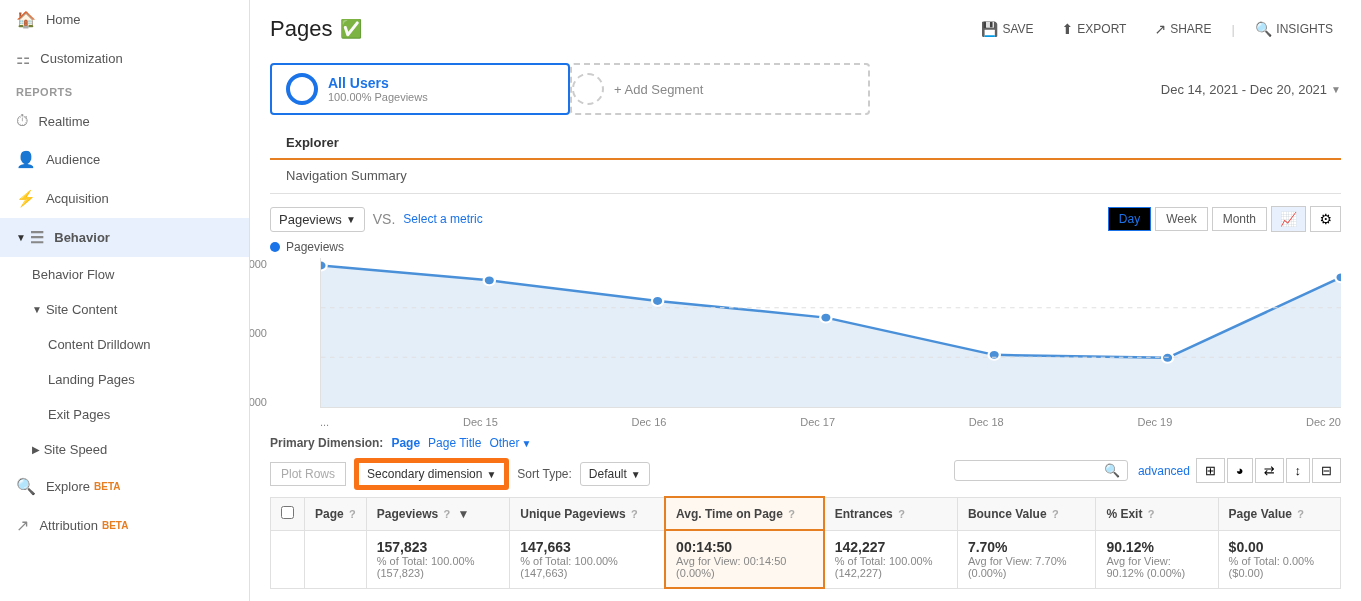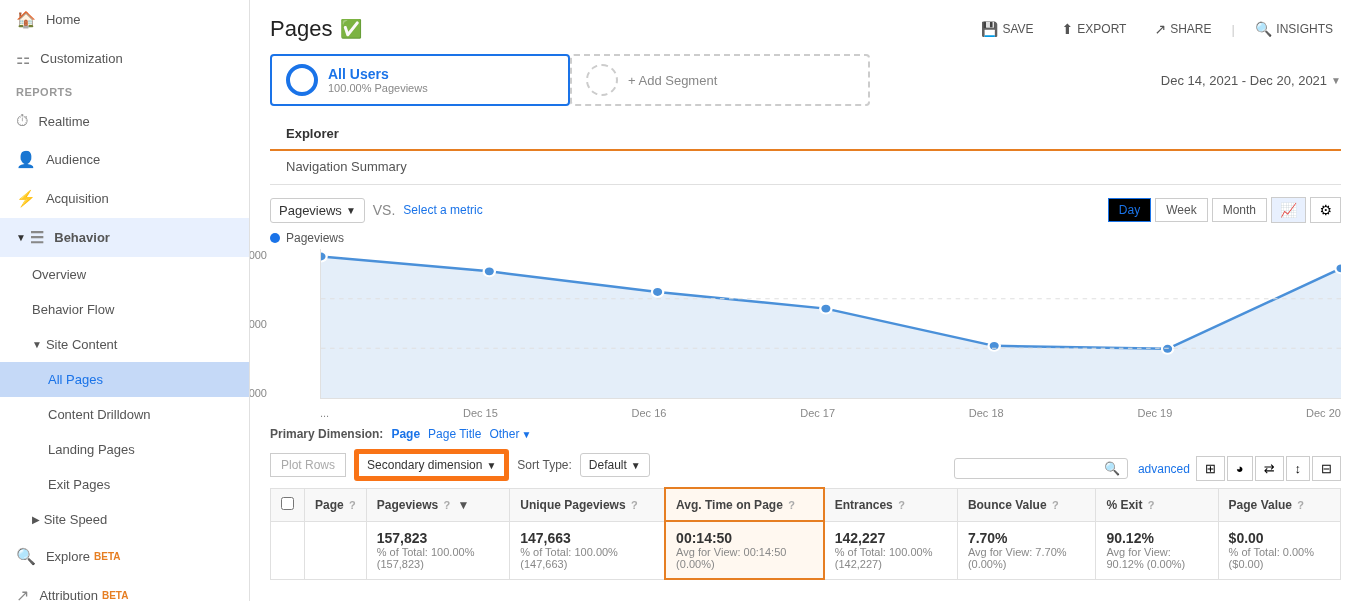--- a/index.html
+++ b/index.html
@@ -51,21 +51,21 @@
       flex: 1;
       background: #fff;
       overflow-y: auto;
       padding: 16px 20px;
     }
 
     
     .page-header {
       display: flex;
       justify-content: space-between;
-      margin-bottom: 12px;
+      margin-bottom: 21px;
     }
     .page-title-area {
       display: flex;
       align-items: center;
       gap: 8px;
     }
     .page-title {
       font-size: 22px;
       font-weight: normal;
       color: #222;
@@ -122,21 +122,21 @@
     }
     .segment-info { display: flex; flex-direction: column; }
     .segment-name { font-size: 14px; font-weight: bold; color: #1a73e8; }
     .segment-sub { font-size: 11px; color: #888; }
 
     .add-segment {
       display: flex;
       align-items: center;
       border: 2px dashed #ccc;
       border-radius: 4px;
-      padding: 8px 14px;
+      padding: 8px 0;
       min-width: 300px;
       background: #fff;
       gap: 10px;
       color: #888;
       cursor: pointer;
     }
     .add-segment .circle-empty {
       width: 32px;
       height: 32px;
       border-radius: 50%;
@@ -284,21 +284,21 @@
       font-size: 12px;
       color: #555;
     }
     .primary-dim .label { font-weight: bold; }
     .dim-link { color: #1a73e8; cursor: pointer; text-decoration: none; }
     .dim-link.active { font-weight: bold; color: #1a73e8; }
 
     
     .table-controls {
       display: flex;
-      align-items: flex-end;
+      align-items: flex-start;
       justify-content: space-between;
       margin-bottom: 6px;
       gap: 12px;
     }
     .table-controls-left {
       display: flex;
       align-items: center;
       gap: 8px;
     }
     .plot-rows-btn {
@@ -407,31 +407,25 @@
   <div class="sidebar-item">
     <span class="icon">⚡</span>
     <span>Acquisition</span>
   </div>
   <div class="sidebar-item behavior-active" style="font-weight:bold;">
     <span style="font-size:10px;margin-right:4px;color:#333;">▼</span>
     <span class="icon">☰</span>
     <span>Behavior</span>
   </div>
   <div class="sidebar-item sidebar-sub">
-    <span>Overview</span>
-  </div>
-  <div class="sidebar-item sidebar-sub">
     <span>Behavior Flow</span>
   </div>
   <div class="sidebar-item sidebar-sub">
     <span style="font-size:10px;margin-right:4px;">▼</span>
     <span>Site Content</span>
-  </div>
-  <div class="sidebar-item sidebar-sub2 all-pages-active">
-    <span>All Pages</span>
   </div>
   <div class="sidebar-item sidebar-sub2">
     <span>Content Drilldown</span>
   </div>
   <div class="sidebar-item sidebar-sub2">
     <span>Landing Pages</span>
   </div>
   <div class="sidebar-item sidebar-sub2">
     <span>Exit Pages</span>
   </div>

